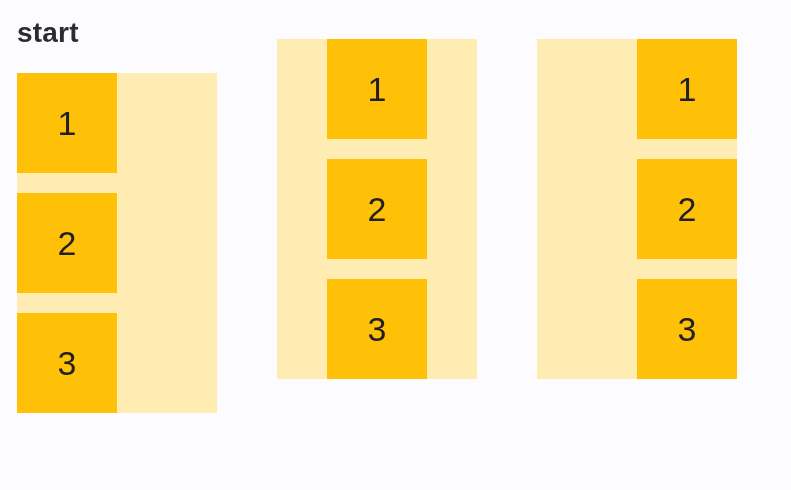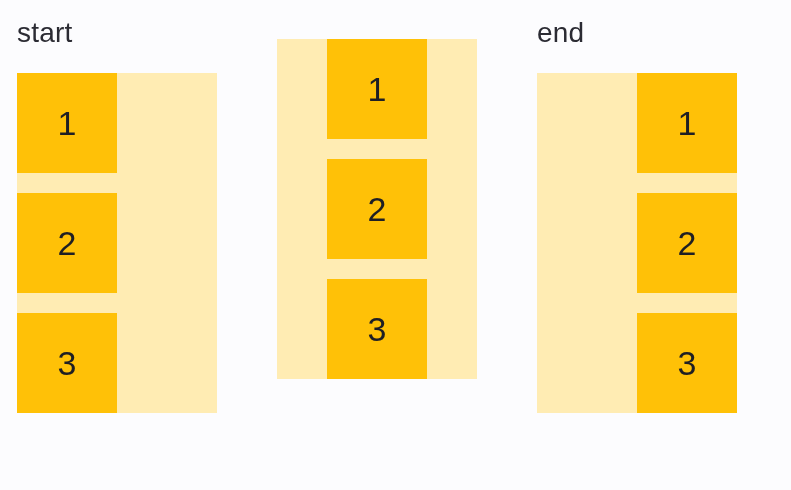--- a/index.html
+++ b/index.html
@@ -19,21 +19,21 @@
     padding: 16px 0 0 17px;
   }
   .group {
     width: 200px;
     flex: 0 0 auto;
   }
   .label {
     margin: 0;
     font-size: 28px;
     line-height: 34px;
-    font-weight: 400;
+    font-weight: 700;
     letter-spacing: 0.2px;
     color: #2B2B33;
   }
   .container {
     margin-top: 23px;
     width: 200px;
     height: 340px;
     background: #FFECB3;
     display: flex;
     flex-direction: column;
@@ -71,21 +71,20 @@
 
   <section class="group">
     <div class="container" data-align="center">
       <div class="box">1</div>
       <div class="box">2</div>
       <div class="box">3</div>
     </div>
   </section>
 
   <section class="group">
-    <h2 class="label">end</h2>
     <div class="container" data-align="end">
       <div class="box">1</div>
       <div class="box">2</div>
       <div class="box">3</div>
     </div>
   </section>
 
 </div>
 
 </body></html>

